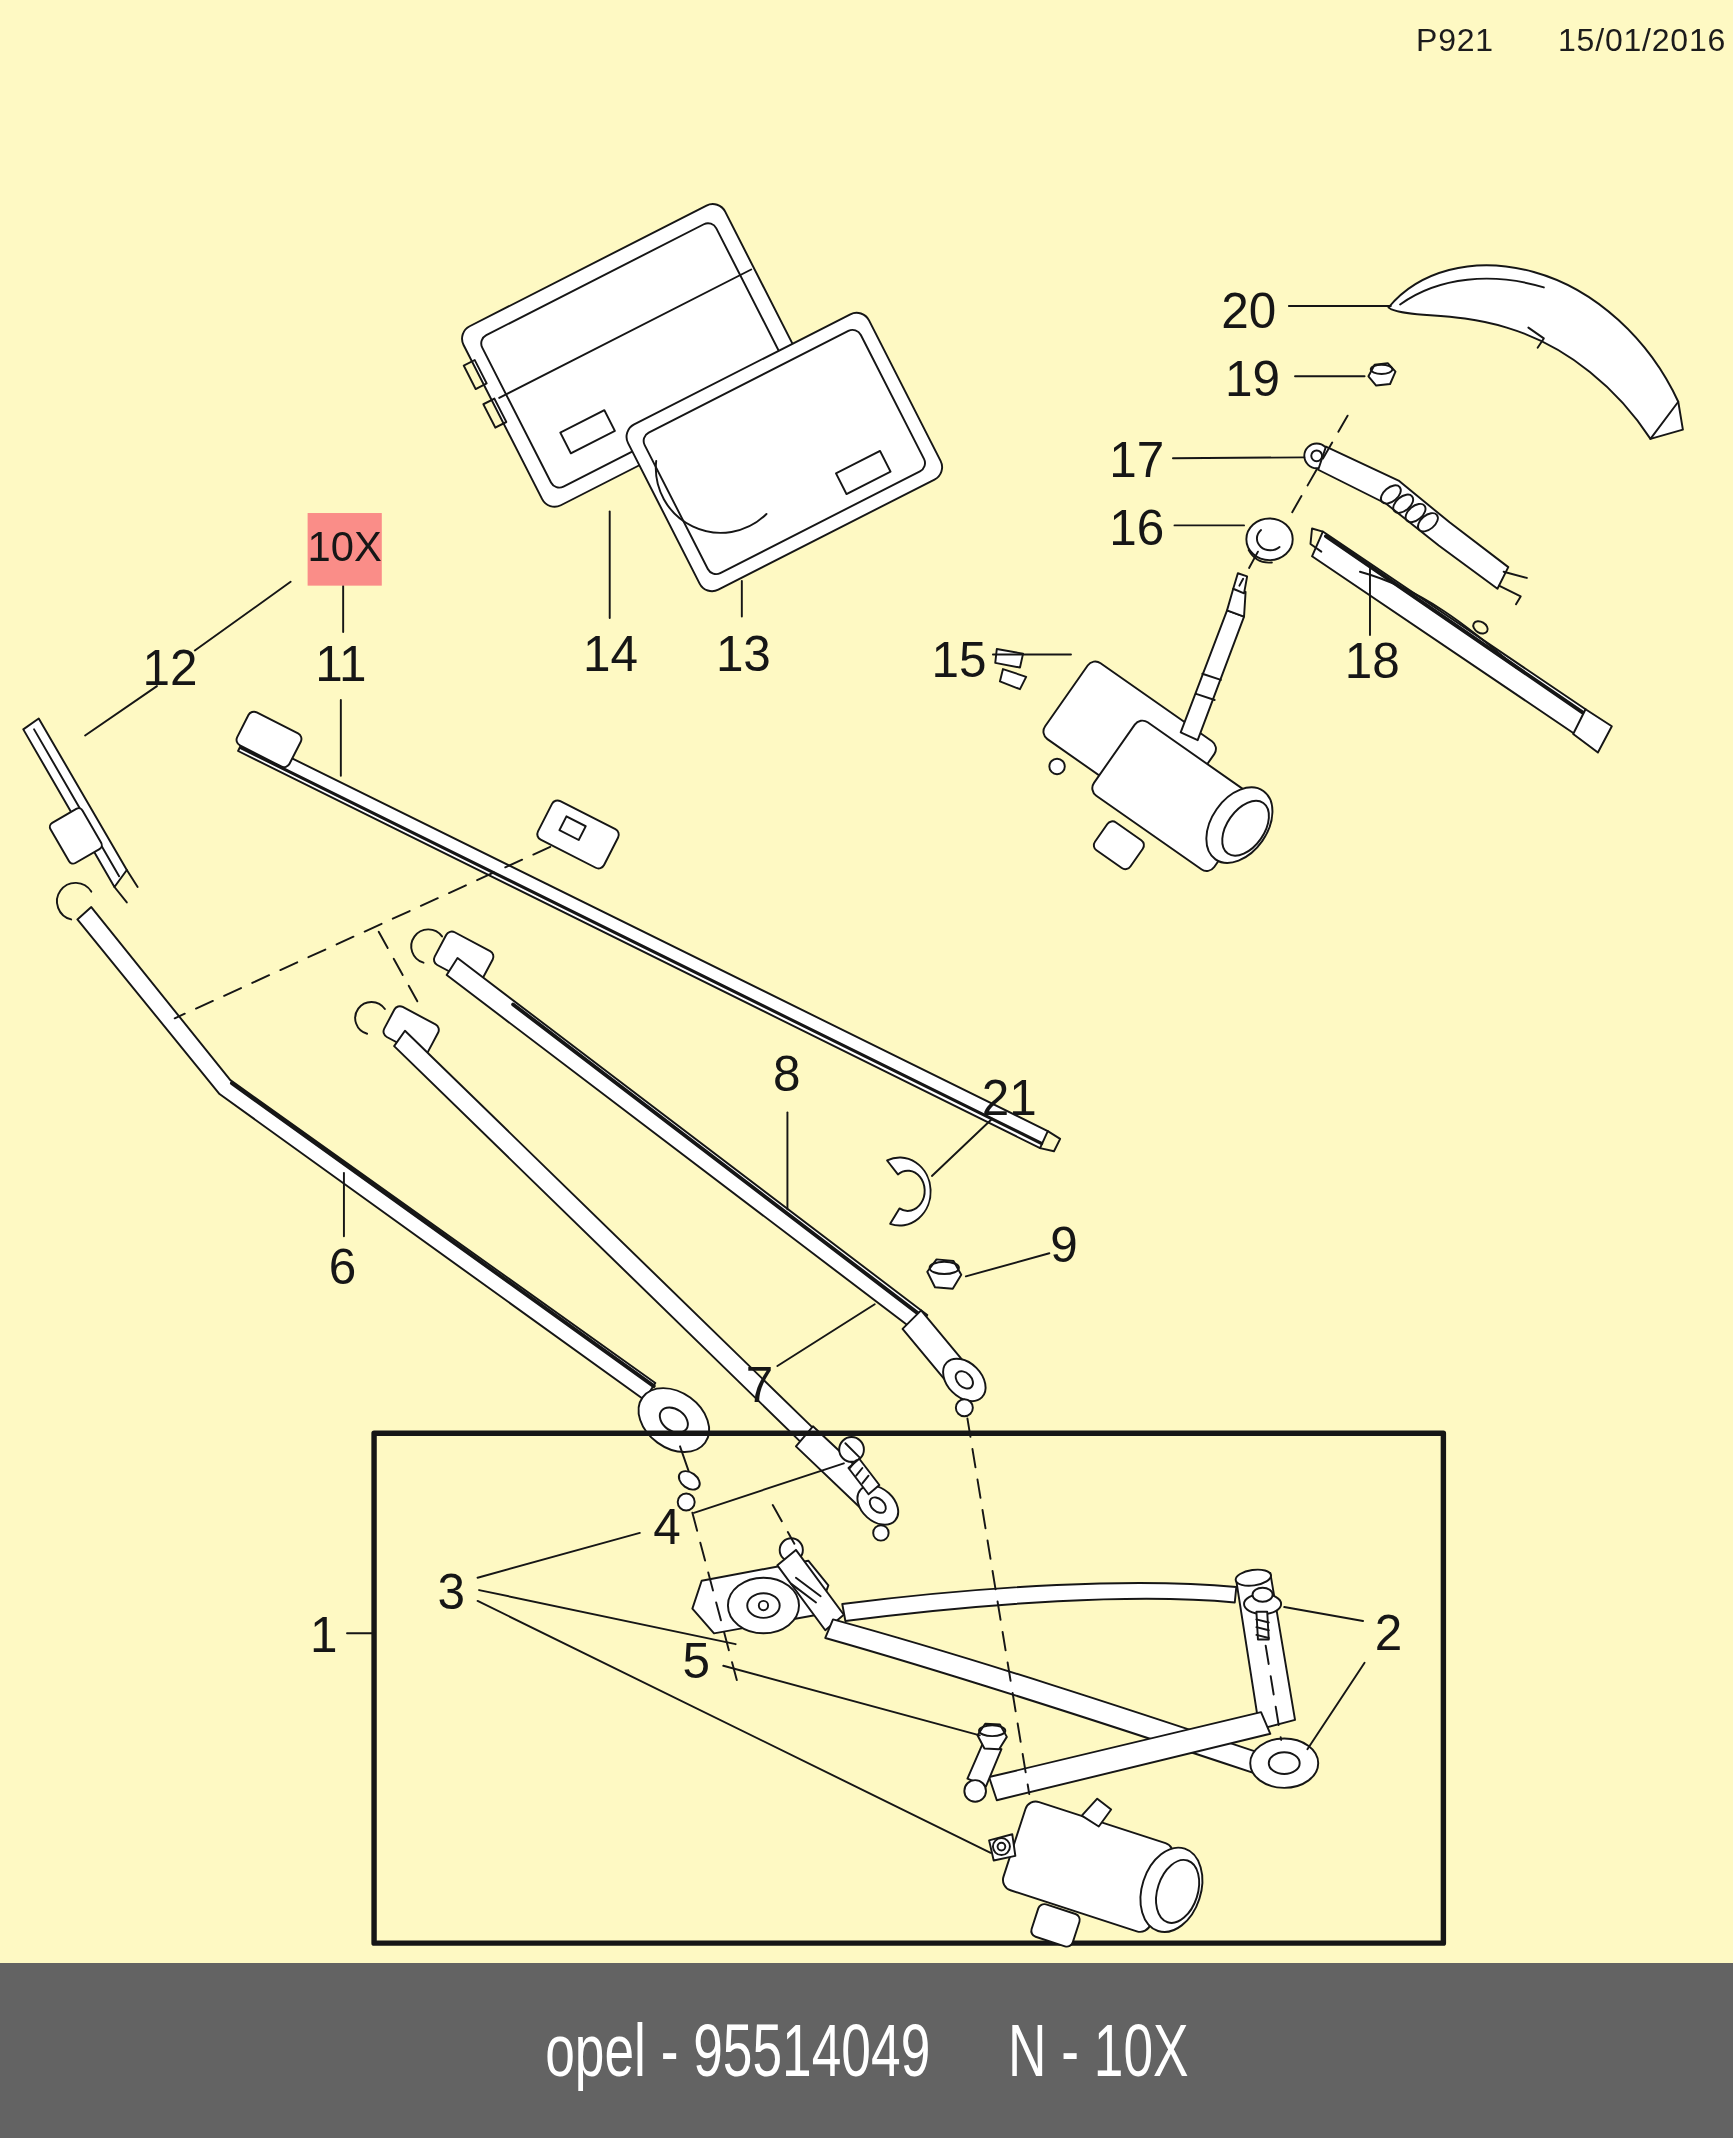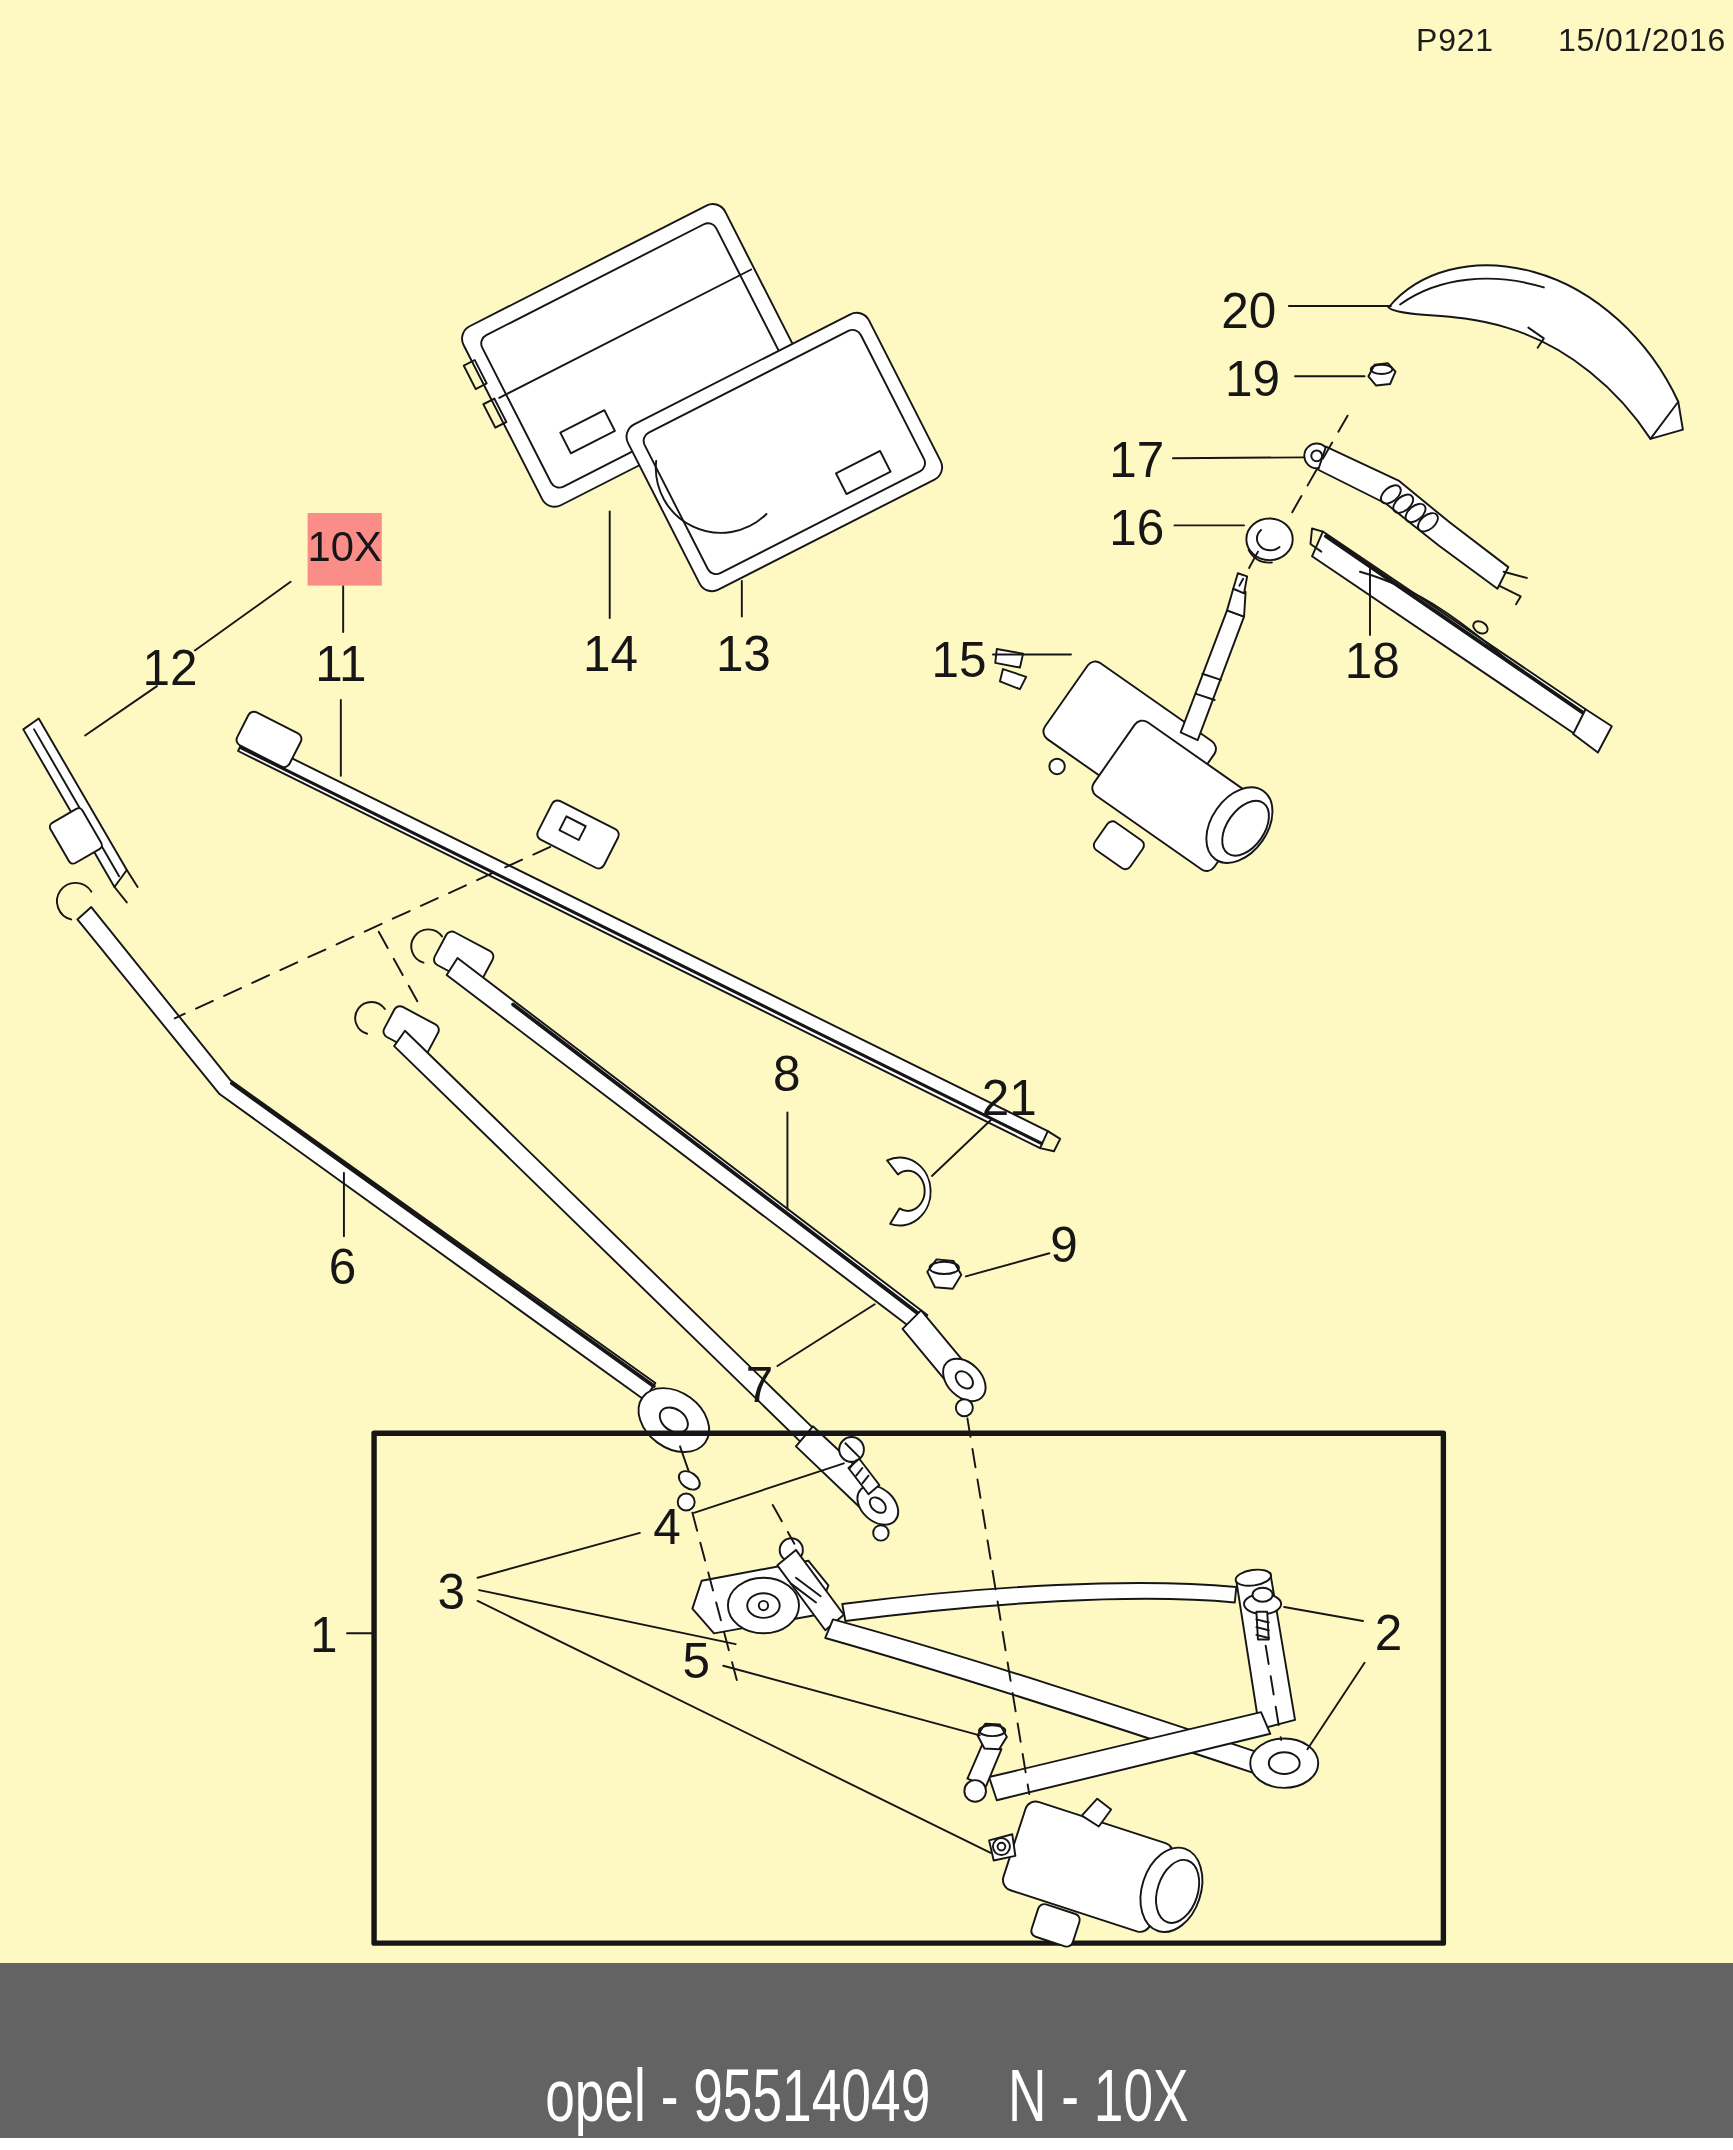--- a/index.html
+++ b/index.html
@@ -5,21 +5,21 @@
   html,body{margin:0;padding:0;background:#fff;}
   #page{position:relative;width:1734px;height:2138px;background:#fef9c3;overflow:hidden;
         font-family:"Liberation Sans", sans-serif;color:#161616;}
   .hdr{position:absolute;top:21.6px;font-size:32px;color:#1c1c1c;letter-spacing:0.8px;}
   #hdr-code{left:1416px;}
   #hdr-date{left:1558px;}
   #diagram-svg{position:absolute;left:0;top:0;}
   #diagram-svg text{font-family:"Liberation Sans", sans-serif;font-size:64px;fill:#161616;}
   #diagram-svg text.hl-text{font-size:54px;}
   .footer{position:absolute;left:0;bottom:0;width:100%;height:175px;display:flex;
-          align-items:flex-end;justify-content:center;}
+          align-items:center;justify-content:center;}
   .footer-text{font-size:74px;color:#fff;transform:scaleX(0.72);white-space:pre;
                display:flex;align-items:baseline;}
   .footer-text .gap{display:inline-block;width:108px;}
 </style>
 </head>
 <body>
 
 <div id="page">
 
   <span class="hdr" id="hdr-code">P921</span>

